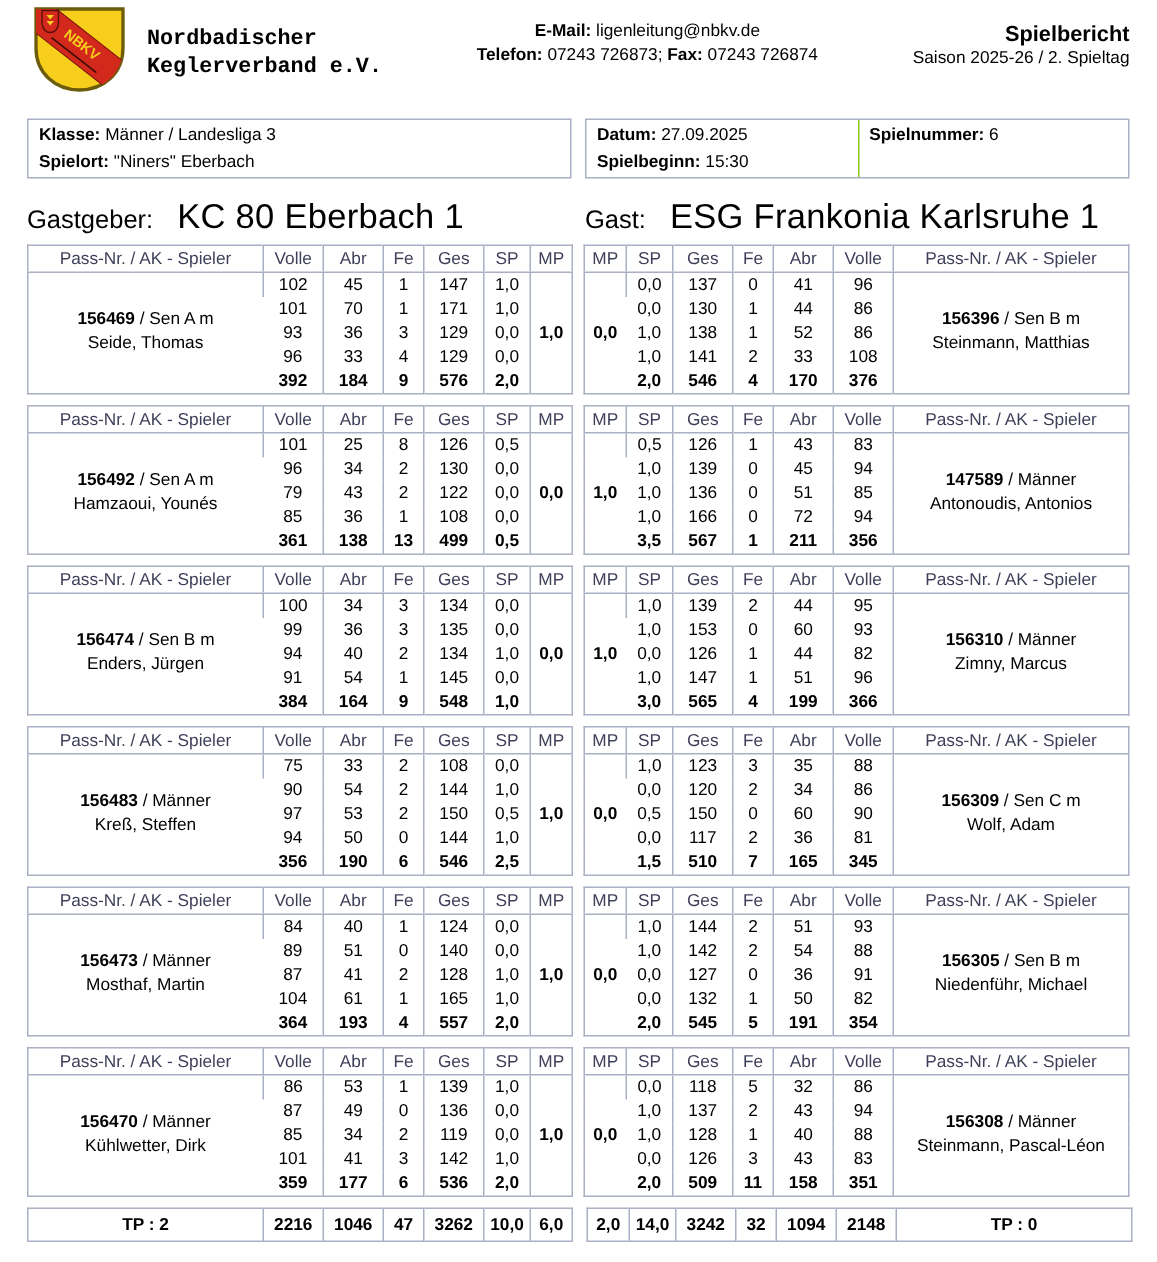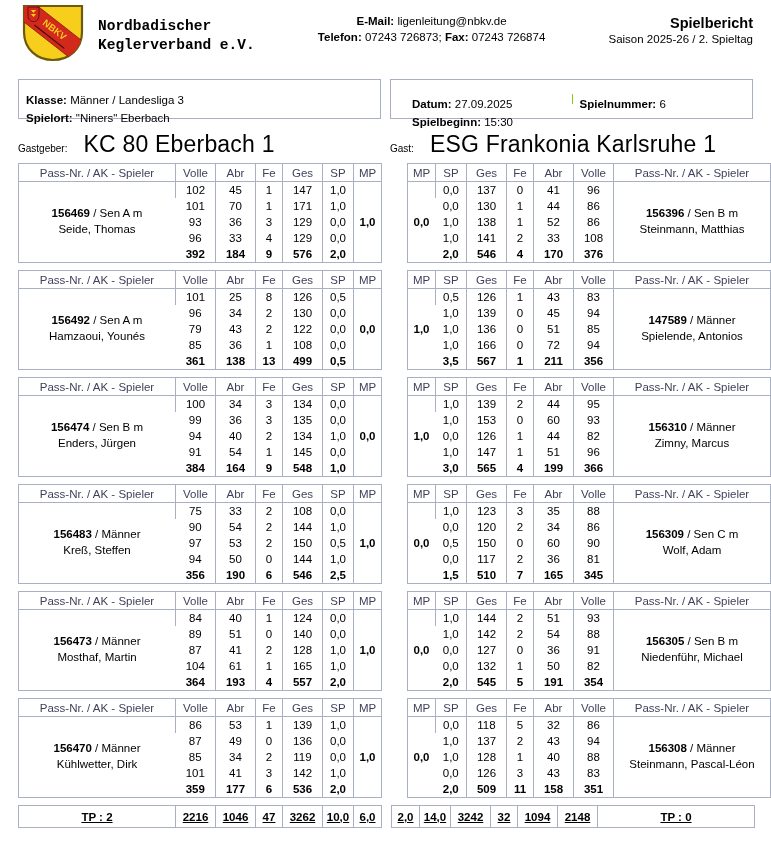--- a/index.html
+++ b/index.html
@@ -10,46 +10,46 @@
   .top{display:flex;align-items:flex-start;height:64px;}
   .logo-wrap{width:62px;height:58px;margin-left:4px;flex:0 0 auto;}
   .orgname{font-weight:bold;font-size:14.5px;line-height:1.3;margin:13px 0 0 14px;white-space:nowrap;font-family:Liberation Mono, monospace;}
   .contact{flex:1;text-align:center;font-size:11.5px;line-height:1.42;margin-top:9px;}
   .report{text-align:right;font-size:11.5px;margin-top:10px;white-space:nowrap;}
   .report-title{font-weight:bold;font-size:14.5px;line-height:1.3;}
   .bl{font-weight:bold;}
 
   
   .inforow{display:flex;gap:9px;margin-top:11px;}
-  .ibox{border:1px solid #aab0c4;font-size:11.5px;line-height:1.55;padding:12px 7px;box-sizing:border-box;height:40px;}
+  .ibox{border:1px solid #aab0c4;font-size:11.5px;line-height:1.55;padding:2px 7px;box-sizing:border-box;height:40px;}
   .ibox.left{width:363px;}
-  .ibox.right{width:363px;display:flex;padding:14px;}
+  .ibox.right{width:363px;display:flex;padding:0;}
   .icol{width:50%;padding:2px 7px;box-sizing:border-box;}
   .icol+.icol{border-left:1px solid #84cc16;}
 
   
   .teamrow{display:flex;gap:9px;margin-top:12px;margin-bottom:5px;}
   .team{width:363px;display:flex;align-items:baseline;white-space:nowrap;}
-  .teamlabel{font-size:10px;}
+  .teamlabel{font-size:17px;}
   .teamname{font-size:23px;margin-left:16px;letter-spacing:0.2px;}
 
   
-  .pair{display:flex;gap:25px;margin-bottom:7px;}
+  .pair{display:flex;gap:7px;margin-bottom:7px;}
   table.ptable{border-collapse:collapse;table-layout:fixed;width:363px;font-size:11.5px;border:1px solid #aab0c4;background:#fff;}
   .ptable td{text-align:center;padding:0;height:16px;overflow:hidden;}
   .ptable td+td{border-left:1px solid #aab0c4;}
   .ptable tr.head td{height:17px;border-bottom:1px solid #aab0c4;color:#3f3f5a;}
   .ptable .b{font-weight:bold;}
   .ptable td.name{line-height:1.35;}
   col.cn{width:157px;} col.cv{width:40px;} col.ca{width:40px;}
   col.cf{width:27px;} col.cg{width:40px;} col.cs{width:31px;} col.cm{width:28px;}
 
   
   .footrow{display:flex;gap:9px;margin-top:1px;}
-  table.ftable td{height:21px;font-weight:bold;text-decoration:underline;}
+  table.ftable td{height:21px;font-weight:bold;}
 </style>
 </head>
 <body>
 
 <div class="page">
 
   <div class="top">
     <div class="logo-wrap">
       <svg width="62" height="58" viewBox="0 0 62 58">
         <defs>
@@ -321,21 +321,21 @@
             </tr>
             <tr>
               <td class="b" rowspan="5">1,0</td>
               <td>0,5</td>
               <td>126</td>
               <td>1</td>
               <td>43</td>
               <td>83</td>
               <td class="name" rowspan="5">
                 <div><span class="b">147589</span><span> / </span><span>Männer</span></div>
-                <div>Spielende, Antonios</div>
+                <div>Antonoudis, Antonios</div>
               </td>
             </tr>
             <tr>
               <td>1,0</td>
               <td>139</td>
               <td>0</td>
               <td>45</td>
               <td>94</td>
             </tr>
             <tr>

